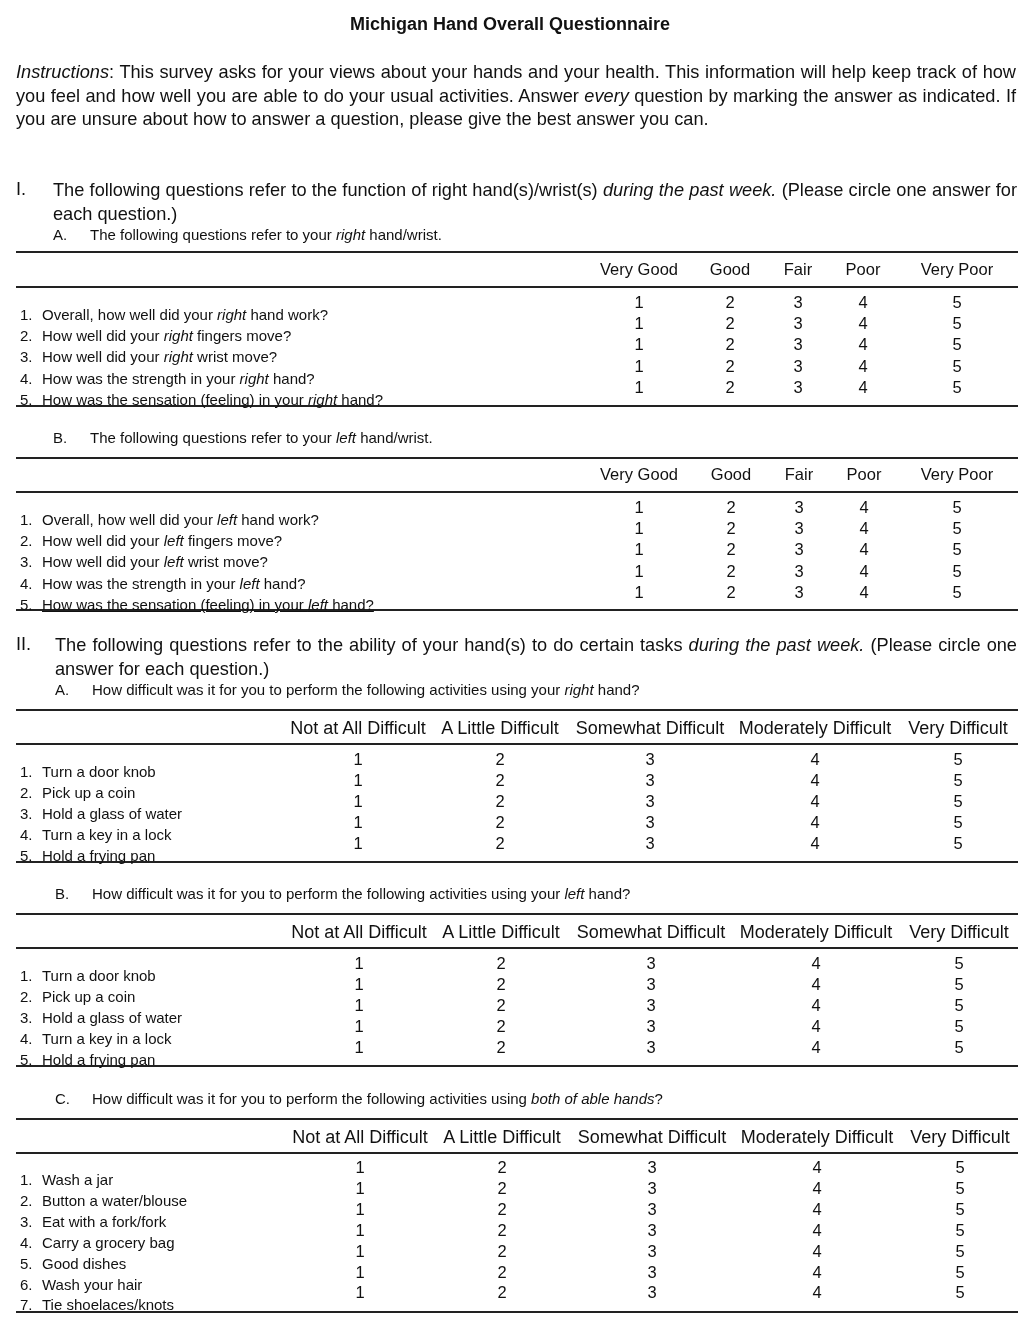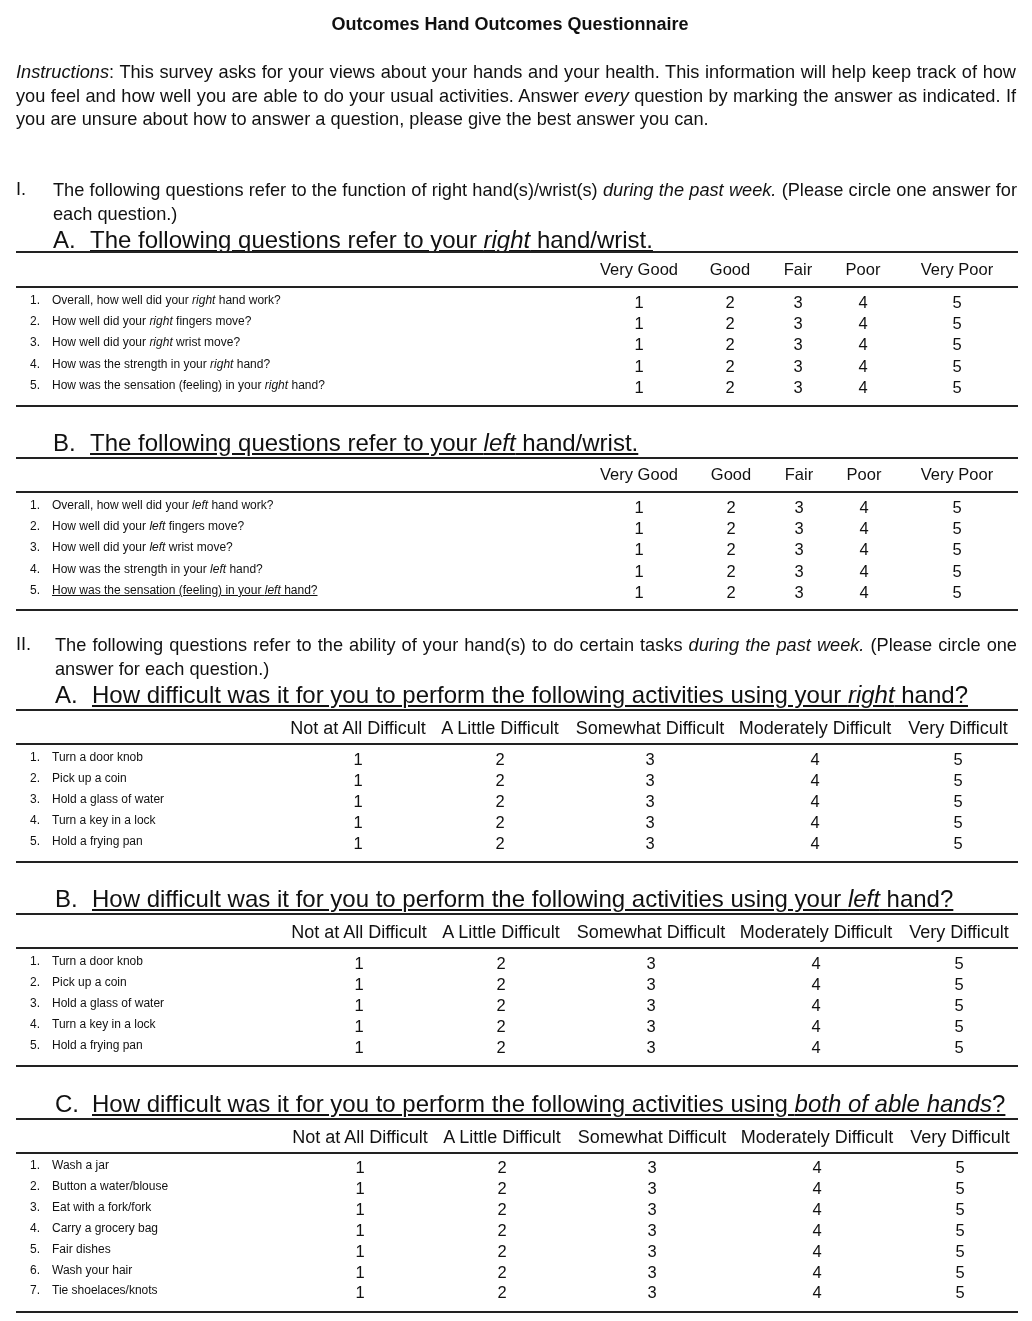--- a/index.html
+++ b/index.html
@@ -5,33 +5,33 @@
   html, body { margin: 0; padding: 0; background: #fff; }
   body {
     width: 1032px; height: 1321px; position: relative; overflow: hidden;
     font-family: "Liberation Sans", sans-serif; color: #111;
   }
   .abs { position: absolute; white-space: nowrap; }
   .title { left: 0; width: 1020px; top: 14px; text-align: center; font-weight: bold; font-size: 18px; }
   .para { left: 16px; width: 1000px; font-size: 18.2px; line-height: 23.5px; white-space: normal; text-align: justify; }
   .sec-num { font-size: 18.2px; }
   .sec-text { font-size: 18.2px; line-height: 23.5px; white-space: normal; text-align: justify; }
-  .sub { font-size: 24px; text-decoration: underline; }
+  .sub { font-size: 15px; }
   .rule { position: absolute; left: 16px; width: 1002px; height: 2px; background: #222; }
   .hdr { position: absolute; font-size: 16.5px; text-align: center; transform: translateX(-50%); white-space: nowrap; }
   .hdr2 { position: absolute; font-size: 18px; text-align: center; transform: translateX(-50%); white-space: nowrap; }
-  .q { position: absolute; left: 30px; font-size: 12px; white-space: nowrap; }
+  .q { position: absolute; left: 20px; font-size: 15px; white-space: nowrap; margin-top: 13px; }
   .q .n { display: inline-block; width: 22px; }
   .val { position: absolute; font-size: 16.5px; transform: translateX(-50%); }
   i { font-style: italic; }
 </style>
 </head>
 <body>
 
-<div class="abs title">Outcomes Hand Outcomes Questionnaire</div>
+<div class="abs title">Michigan Hand Overall Questionnaire</div>
 
 <div class="abs para" style="top:61px;"><i>Instructions</i><span>:  This survey asks for your views about your hands and your health. This information will help keep track of how you feel and how well you are able to do your usual activities. Answer </span><i>every</i><span> question by marking the answer as indicated. If you are unsure about how to answer a question, please give the best answer you can.</span></div>
 
 <div class="abs sec-num" style="left:16px; top:179px;">I.</div>
 <div class="abs sec-text" style="left:53px; top:179px; width:964px;"><span>The following questions refer to the function of right hand(s)/wrist(s) </span><i>during the past week.</i><span> (Please circle one answer for each question.)</span></div>
 
 <div id="tables">
     <div class="abs sub" style="left:53px; top:226px;"><span style="display:inline-block; width:37px;">A.</span><span>The following questions refer to your </span><i>right</i><span> hand/wrist.</span></div>
     <div class="rule" style="top:251px;"></div>
     <div class="rule" style="top:286px;"></div>
@@ -214,21 +214,21 @@
     <div class="val" style="left:502px; top:1199.8px;">2</div>
     <div class="val" style="left:652px; top:1199.8px;">3</div>
     <div class="val" style="left:817px; top:1199.8px;">4</div>
     <div class="val" style="left:960px; top:1199.8px;">5</div>
     <div class="q" style="top:1220.7px;"><span class="n">4.</span><span>Carry a grocery bag</span></div>
     <div class="val" style="left:360px; top:1220.7px;">1</div>
     <div class="val" style="left:502px; top:1220.7px;">2</div>
     <div class="val" style="left:652px; top:1220.7px;">3</div>
     <div class="val" style="left:817px; top:1220.7px;">4</div>
     <div class="val" style="left:960px; top:1220.7px;">5</div>
-    <div class="q" style="top:1241.6px;"><span class="n">5.</span><span>Fair dishes</span></div>
+    <div class="q" style="top:1241.6px;"><span class="n">5.</span><span>Good dishes</span></div>
     <div class="val" style="left:360px; top:1241.6px;">1</div>
     <div class="val" style="left:502px; top:1241.6px;">2</div>
     <div class="val" style="left:652px; top:1241.6px;">3</div>
     <div class="val" style="left:817px; top:1241.6px;">4</div>
     <div class="val" style="left:960px; top:1241.6px;">5</div>
     <div class="q" style="top:1262.5px;"><span class="n">6.</span><span>Wash your hair</span></div>
     <div class="val" style="left:360px; top:1262.5px;">1</div>
     <div class="val" style="left:502px; top:1262.5px;">2</div>
     <div class="val" style="left:652px; top:1262.5px;">3</div>
     <div class="val" style="left:817px; top:1262.5px;">4</div>

